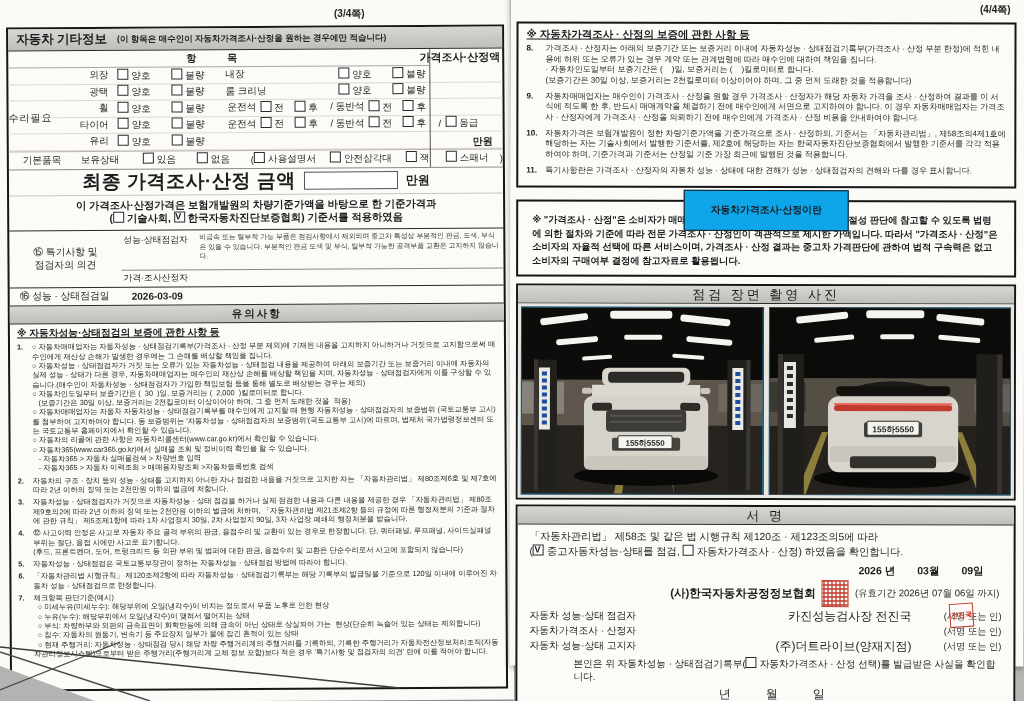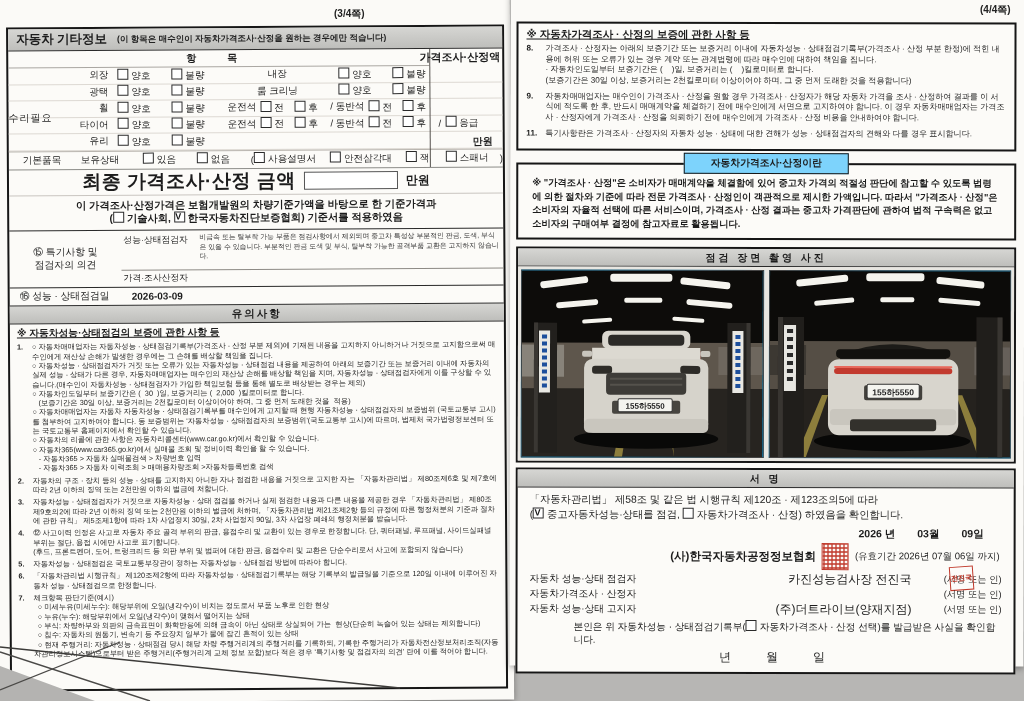--- a/index.html
+++ b/index.html
@@ -17,21 +17,21 @@
   #otherInfoBar .s{font-size:8.5px;font-weight:bold;color:#222;}
   #tableArea{position:relative;border-bottom:1px solid #8c8c88;}
   .vline{position:absolute;top:0;bottom:0;right:72px;width:1px;background:#55524e;}
   #colPrice{position:absolute;top:1px;right:2px;font-size:11px;font-weight:bold;}
   #unitCell{position:absolute;top:86px;right:10px;font-size:10px;font-weight:bold;}
   #repairLbl{position:absolute;left:0;top:60px;font-size:10px;letter-spacing:1px;text-align:center;}
   .thead{height:16px;display:flex;align-items:center;justify-content:center;font-size:10px;font-weight:bold;letter-spacing:14px;border-bottom:1px solid #aaa7a2;margin-right:73px;}
   .trow{display:flex;align-items:center;height:15.5px;font-size:9.6px;padding-left:56px;}
   .trow .lbl{width:44px;text-align:right;padding-right:9px;flex:none;}
   .trow .opt{width:54px;flex:none;}
-  .trow .lbl2{width:104px;text-align:center;padding-right:9px;flex:none;}
+  .trow .lbl2{width:104px;text-align:left;padding-right:9px;flex:none;}
   .trow .seat{margin:0 4px 0 2px;}
   .trow .optS{width:34px;flex:none;}
   .sep1{border-bottom:1px solid #ddd9d3;}
   #rowBasic{border-top:1px solid #b9b5af;height:17px;padding-left:14px;}
   #rowBasic .blbl{width:58px;flex:none;}
   #rowBasic .blbl2{width:62px;flex:none;}
   .cb{display:inline-block;width:9px;height:9px;border:1.2px solid #2a2a2a;background:#fff;margin:0 3px -1px 0;position:relative;flex:none;}
   .cb.v::after{content:"V";position:absolute;left:0.5px;top:-2px;font-size:9px;font-weight:bold;color:#111;}
   #finalRow{display:flex;align-items:center;justify-content:center;height:25px;gap:8px;border-bottom:1px solid #c9c5c0;}
   #finalRow .fl{font-size:19px;font-weight:bold;letter-spacing:.5px;}
@@ -55,24 +55,24 @@
   .nitem .nn{width:15px;flex:none;font-weight:bold;}
   .nitem .nt{flex:1;white-space:pre-wrap;}
   
   #pageR{position:absolute;left:6px;top:28px;width:500px;height:636px;display:flex;flex-direction:column;}
   .boxR{border:2px solid #161616;background:#fcfbf8;}
   #notesRBox{padding:4px 8px 5px 8px;}
   #notesRBox .ntitle{font-size:10.5px;}
   #notesRBox .nitem{font-size:8.1px;line-height:1.32;margin-bottom:5px;}
   #notesRBox .nitem .nn{width:19px;}
   #infoWrap{position:relative;margin-top:12px;}
-  #infoTitle{position:absolute;left:50%;transform:translateX(-50%);top:-10px;background:#7dd3fc;border:1.5px solid #161616;padding:3px 26px;font-size:9.8px;font-weight:bold;z-index:2;}
+  #infoTitle{position:absolute;left:50%;transform:translateX(-50%);top:-10px;background:#0ea5e9;border:1.5px solid #161616;padding:13px 26px;font-size:9.8px;font-weight:bold;z-index:2;}
   #infoBox{padding:12px 14px 7px 14px;font-size:9.3px;font-weight:bold;line-height:1.45;}
   #photoWrap{margin-top:7px;}
-  #photoBar,#signBar{height:17px;justify-content:center;font-size:10px;font-weight:bold;letter-spacing:3px;text-align:center;}
+  #photoBar,#signBar{height:17px;justify-content:center;font-size:13px;font-weight:normal;letter-spacing:3px;text-align:center;}
   #photoRow{display:flex;gap:5px;padding:3px;background:#e8e6e1;}
   .ph{flex:1;height:186px;border:1px solid #444;background:#0ea5e9;}
   .ph svg{display:block;width:100%;height:100%;}
   #signWrap{margin-top:5px;flex:1;}
   #signBody{padding:5px 12px 4px 12px;font-size:10.3px;position:relative;}
   #signBody .s1{line-height:1.45;}
   #dateLine{text-align:right;font-weight:bold;font-size:10.5px;margin:4px 18px 2px 0;}
   #dateLine span{margin-left:22px;}
   #orgLine{display:flex;justify-content:flex-end;align-items:center;font-size:9.5px;margin:1px 2px 2px 0;gap:6px;}
   #orgLine .org{font-size:11.5px;font-weight:bold;}
@@ -272,20 +272,24 @@
             <span class="nn">8.</span>
             <span class="nt">가격조사 · 산정자는 아래의 보증기간 또는 보증거리 이내에 자동차성능 · 상태점검기록부(가격조사 · 산정 부분 한정)에 적힌 내용에 허위 또는 오류가 있는 경우 계약 또는 관계법령에 따라 매수인에 대하여 책임을 집니다.
 · 자동차인도일부터 보증기간은 (    )일, 보증거리는 (    )킬로미터로 합니다.
 (보증기간은 30일 이상, 보증거리는 2천킬로미터 이상이어야 하며, 그 중 먼저 도래한 것을 적용합니다)</span>
           </div>
         <div class="nitem">
             <span class="nn">9.</span>
             <span class="nt">자동차매매업자는 매수인이 가격조사 · 산정을 원할 경우 가격조사 · 산정자가 해당 자동차 가격을 조사 · 산정하여 결과를 이 서식에 적도록 한 후, 반드시 매매계약을 체결하기 전에 매수인에게 서면으로 고지하여야 합니다. 이 경우 자동차매매업자는 가격조사 · 산정자에게 가격조사 · 산정을 의뢰하기 전에 매수인에게 가격조사 · 산정 비용을 안내하여야 합니다.</span>
           </div>
         <div class="nitem">
+            <span class="nn">10.</span>
+            <span class="nt">자동차가격은 보험개발원이 정한 차량기준가액을 기준가격으로 조사 · 산정하되, 기준서는 「자동차관리법」, 제58조의4제1호에 해당하는 자는 기술사회에서 발행한 기준서를, 제2호에 해당하는 자는 한국자동차진단보증협회에서 발행한 기준서를 각각 적용하여야 하며, 기준가격과 기준서는 산정일 기준 가장 최근에 발행된 것을 적용합니다.</span>
+          </div>
+        <div class="nitem">
             <span class="nn">11.</span>
             <span class="nt">특기사항란은 가격조사 · 산정자의 자동차 성능 · 상태에 대한 견해가 성능 · 상태점검자의 견해와 다를 경우 표시합니다.</span>
           </div>
       </div>
 
       <div id="infoWrap">
         <div id="infoTitle">자동차가격조사·산정이란</div>
         <div class="boxR" id="infoBox">※ "가격조사 · 산정"은 소비자가 매매계약을 체결함에 있어 중고차 가격의 적절성 판단에 참고할 수 있도록 법령에 의한 절차와 기준에 따라 전문 가격조사 · 산정인이 객관적으로 제시한 가액입니다. 따라서 "가격조사 · 산정"은 소비자의 자율적 선택에 따른 서비스이며, 가격조사 · 산정 결과는 중고차 가격판단에 관하여 법적 구속력은 없고 소비자의 구매여부 결정에 참고자료로 활용됩니다.</div>
       </div>
 

